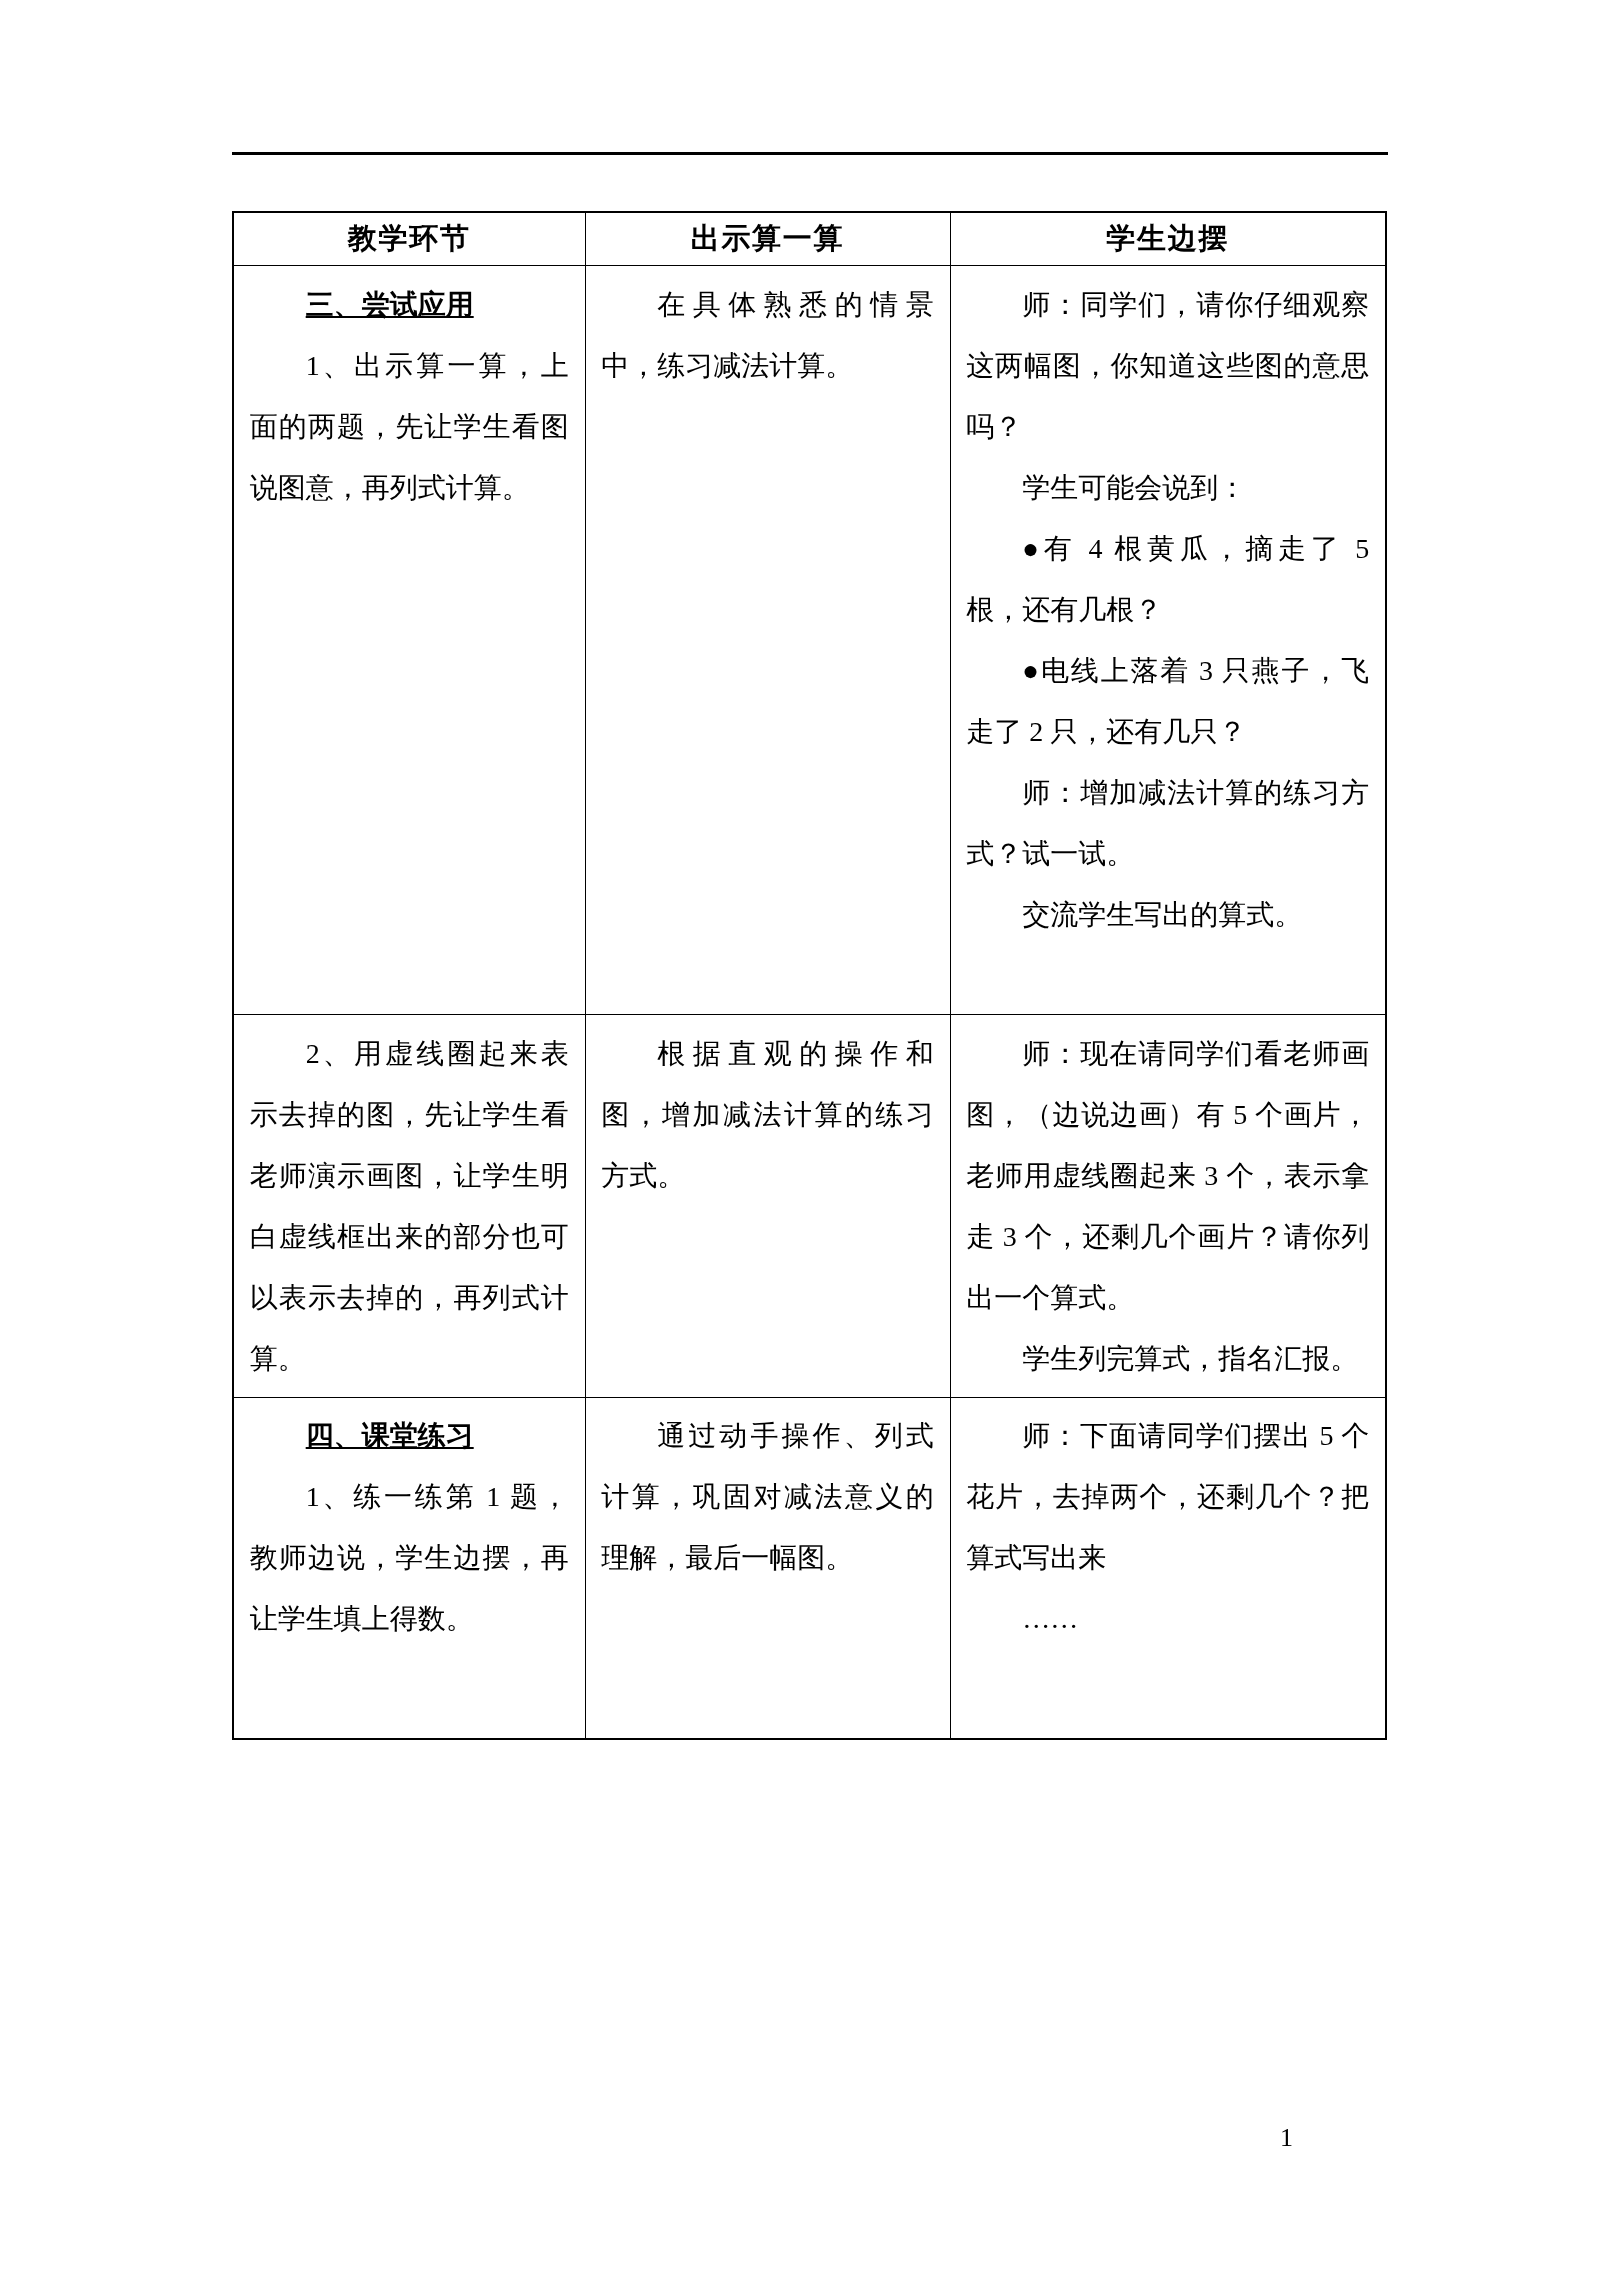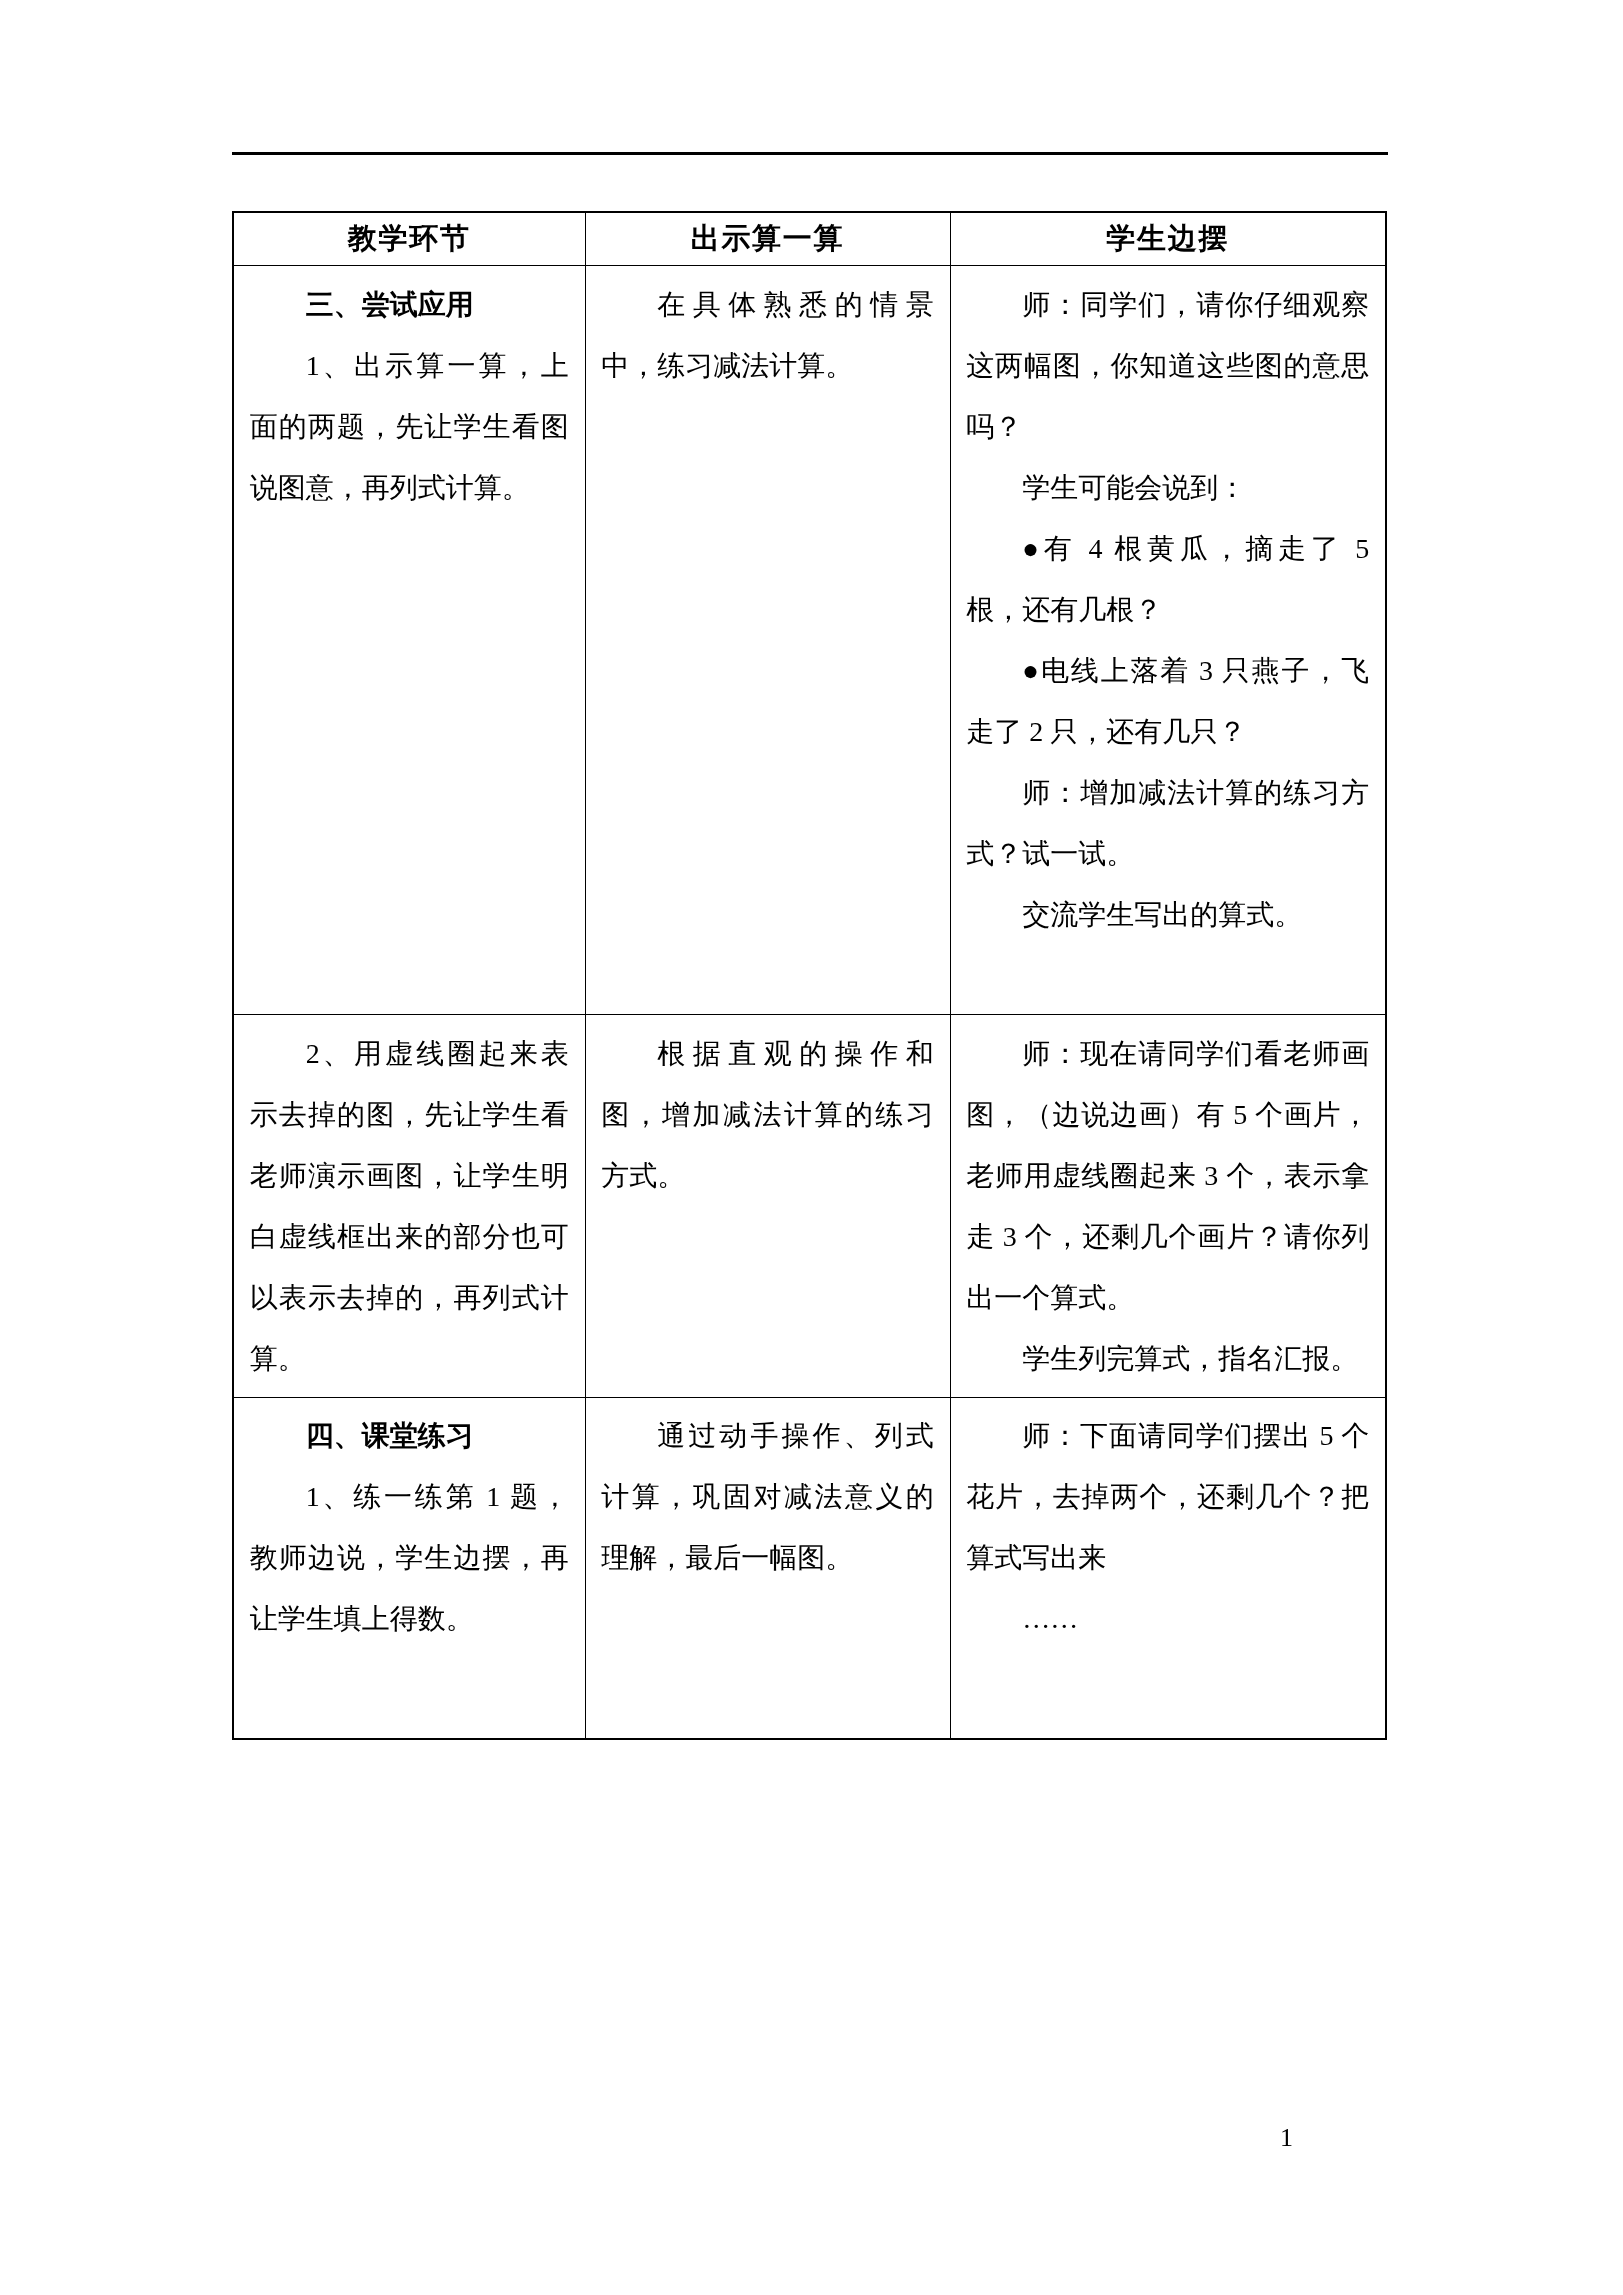--- a/index.html
+++ b/index.html
@@ -69,20 +69,21 @@
     line-height: 61px;
     text-indent: 2em;
     text-align: justify;
     text-justify: inter-ideograph;
     word-break: break-all;
   }
   p.para.heading {
     font-family: "Liberation Sans", "DejaVu Sans", sans-serif;
     font-weight: bold;
     text-align: left;
+    text-decoration: underline;
   }
   .page-number {
     position: absolute;
     left: 1267px;
     top: 2123px;
     width: 39px;
     text-align: center;
     font-size: 26px;
     font-family: "Liberation Serif", "DejaVu Serif", serif;
     color: #000000;

